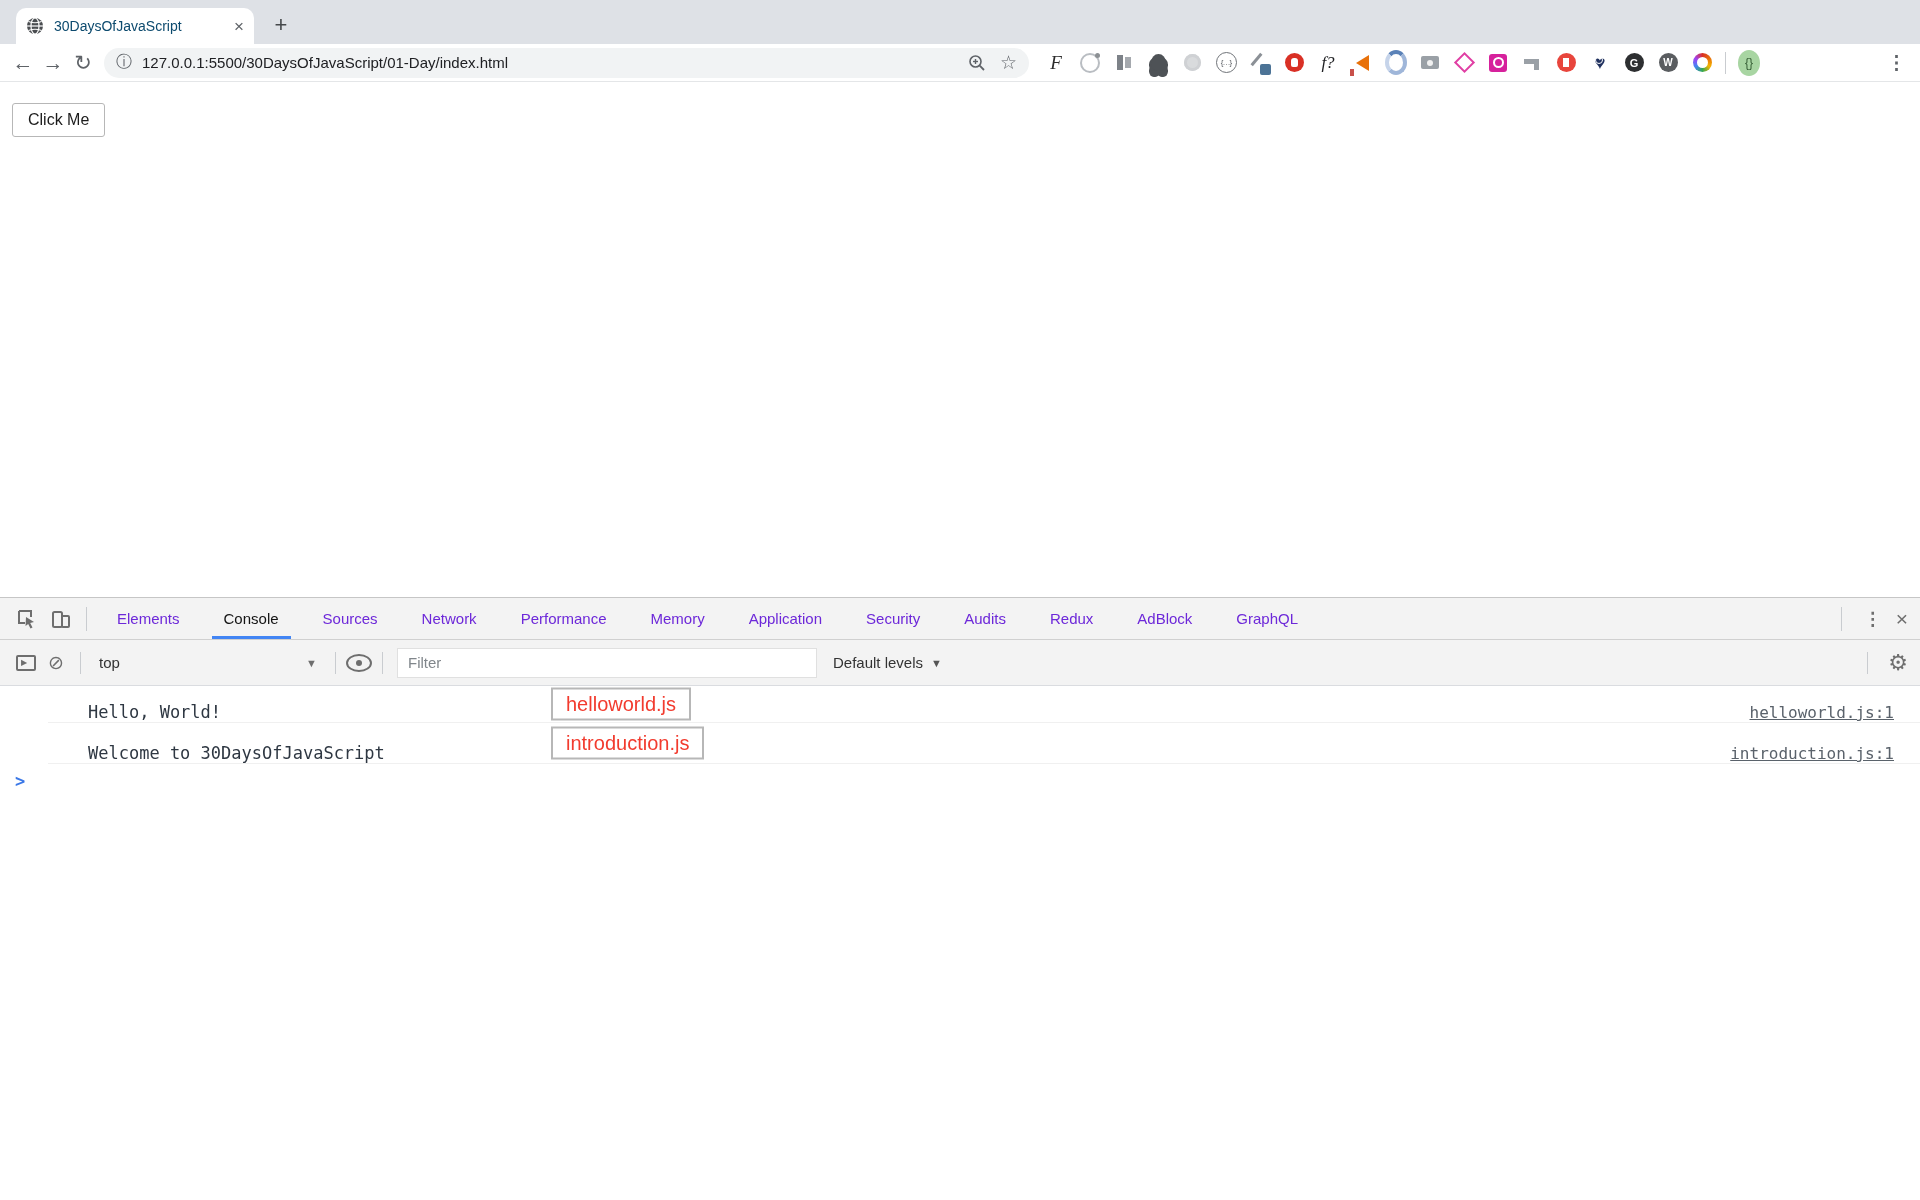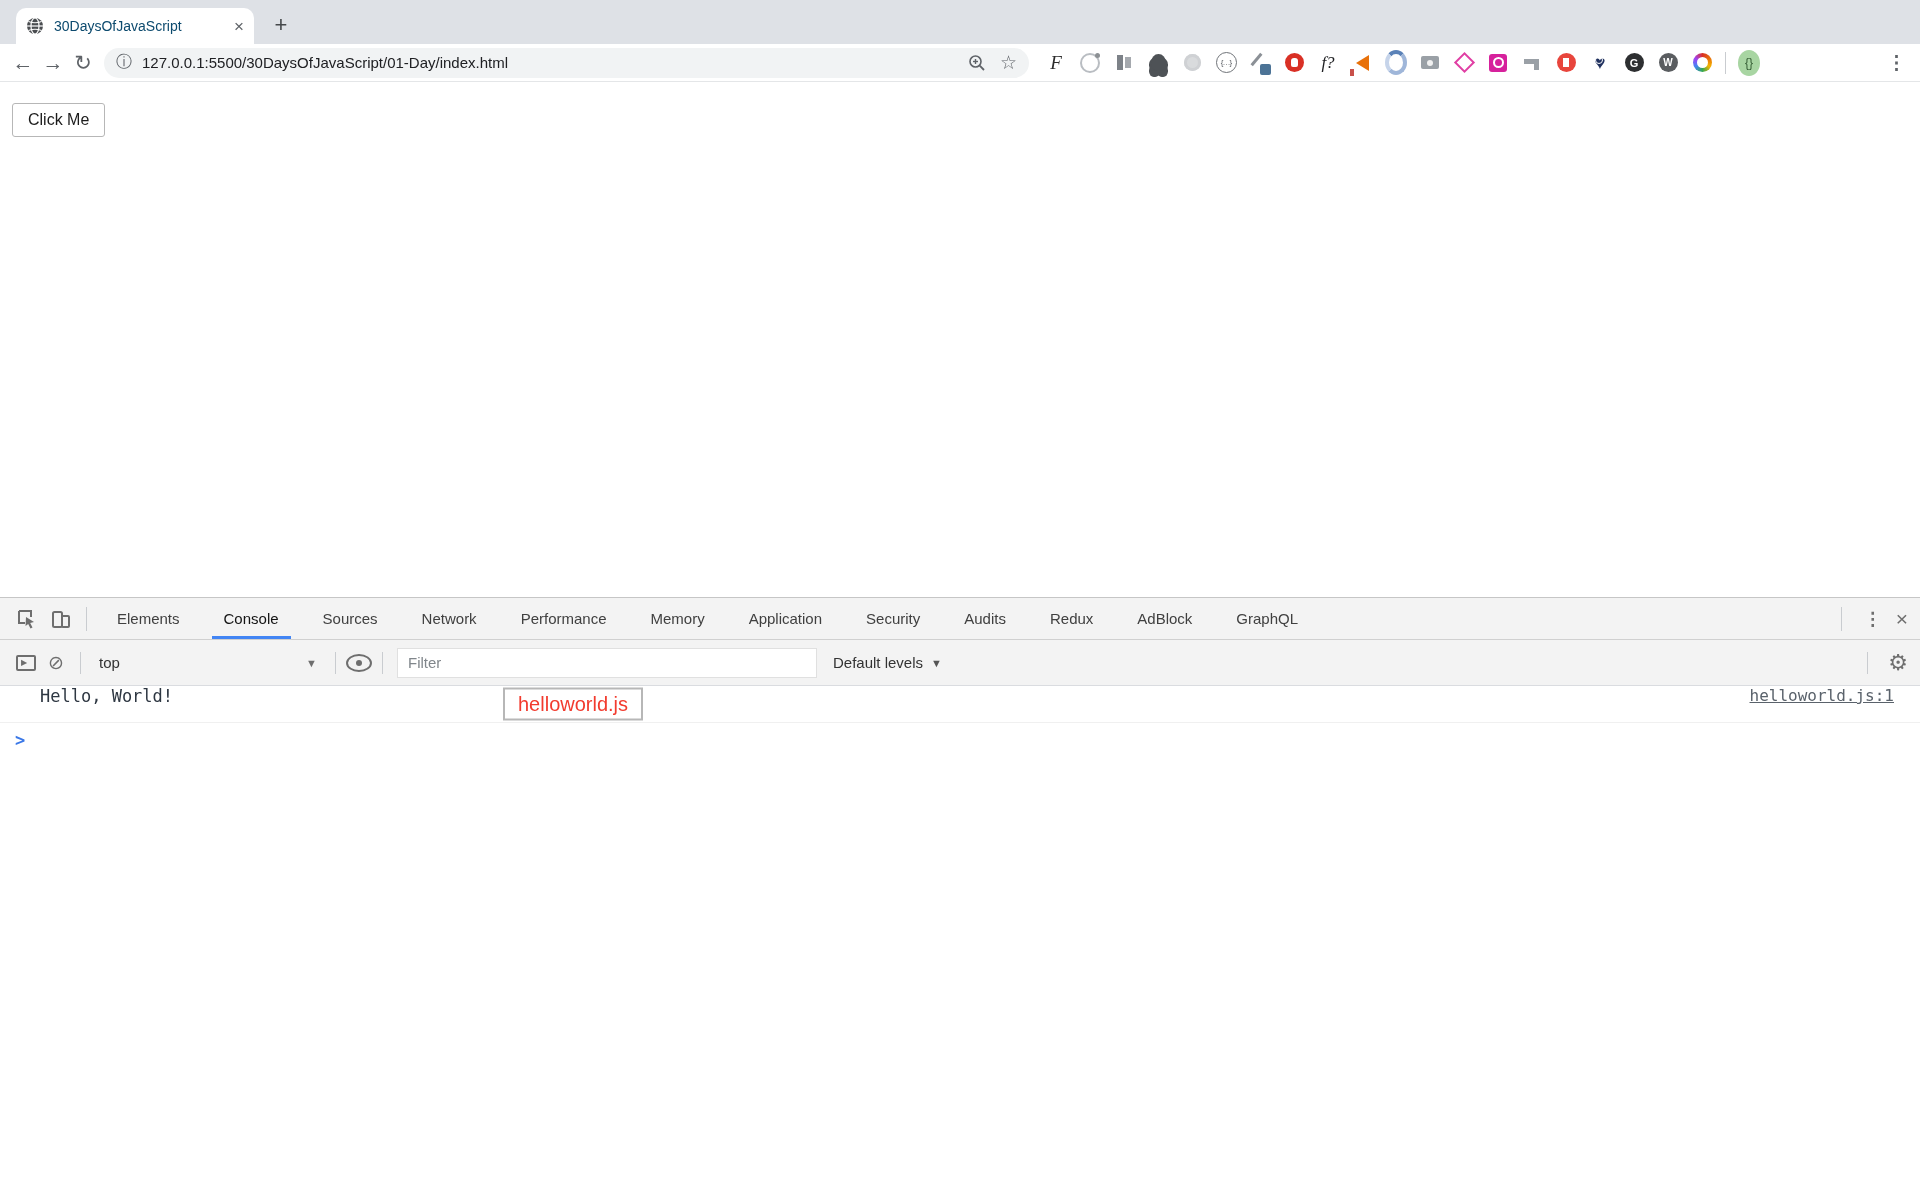--- a/index.html
+++ b/index.html
@@ -72,21 +72,21 @@
            border:1.5px solid #b7b7b7;border-radius:3px;font-size:16px;color:#1c1c1c;
            display:flex;align-items:center;font-family:"Liberation Sans",sans-serif;}
   .inline-box{position:absolute;left:144px;top:6px;width:290px;height:40px;border:2.5px solid #b4b4b4;
               display:flex;align-items:center;justify-content:center;font-size:22px;color:var(--red);}
 
   
   .devtools{position:absolute;top:597px;left:0;right:0;bottom:0;background:#fff;border-top:1px solid #c6c6c6;}
   .dt-tabs{height:41px;background:#f3f3f3;border-bottom:1px solid #d0d0d0;display:flex;align-items:stretch;padding-left:10px;}
   .dt-iconbtn{width:34px;display:flex;align-items:center;justify-content:center;color:#6e6e6e;}
   .dt-tabs .vsep{align-self:center;margin:0 8px;height:24px;}
-  .dt-tab{display:flex;align-items:center;padding:0 22px;font-size:15px;color:#404040;position:relative;white-space:nowrap;}
+  .dt-tab{display:flex;align-items:center;padding:0 22px;font-size:15px;color:#6d28d9;position:relative;white-space:nowrap;}
   .dt-tab.selected{color:#131313;}
   .dt-tab.selected::after{content:"";position:absolute;left:10px;right:10px;bottom:0;height:3px;background:var(--tab-underline);}
   .dt-tabs-right{margin-left:auto;display:flex;align-items:center;padding-right:12px;gap:14px;}
   .dt-kebab{font-size:18px;color:#6e6e6e;font-weight:bold;}
   .dt-close{font-size:21px;color:#6e6e6e;}
 
   .dt-toolbar{height:45px;background:#f3f3f3;border-bottom:1px solid #dadce0;display:flex;align-items:center;padding:0 12px;}
   .dt-toolbar .vsep{margin:0 10px;}
   .tool-glyph{font-size:19px;color:#6e6e6e;width:28px;text-align:center;}
   .sidebar-toggle{width:20px;height:16px;border:2px solid #6e6e6e;border-radius:2px;display:flex;align-items:center;
@@ -96,21 +96,21 @@
   .eye{width:22px;height:14px;border:2px solid #6e6e6e;border-radius:50%/50%;position:relative;display:flex;align-items:center;justify-content:center;}
   .eye::after{content:"";width:6px;height:6px;background:#6e6e6e;border-radius:50%;}
   .filter-input{width:420px;height:30px;border:1px solid #e0e0e0;background:#fff;font-size:15px;
                 padding:0 10px;box-sizing:border-box;font-family:"Liberation Sans",sans-serif;color:#202124;margin-left:4px;}
   .filter-input::placeholder{color:#80868b;}
   .levels{display:flex;align-items:center;font-size:15px;color:#333;margin-left:16px;}
   .levels .arrow{font-size:11px;color:#555;margin-left:8px;}
   .dt-toolbar-right{margin-left:auto;display:flex;align-items:center;gap:10px;}
   .gear{font-size:22px;color:#6e6e6e;}
 
-  .console-row{position:relative;height:36px;border-bottom:1px solid #f0f0f0;display:flex;align-items:flex-start;}
+  .console-row{position:relative;height:36px;border-bottom:1px solid #f0f0f0;display:flex;align-items:flex-end;margin-left:48px;}
   .console-row.r2{height:40px;}
   .msg-text{font-size:17px;color:#2e3742;margin-left:40px;}
   .console-badge{position:absolute;left:503px;top:50%;transform:translateY(-50%);border:2.5px solid var(--badge-border);
                  background:#fff;padding:3px 13px;font-size:20px;color:var(--red);white-space:nowrap;}
   .source-link{position:absolute;right:26px;font-size:16px;color:var(--link-gray);text-decoration:underline;}
   .prompt-row{display:flex;align-items:center;height:34px;}
   .prompt{margin-left:15px;font-size:17px;font-weight:bold;color:var(--prompt-blue);}
   svg{display:block;}
 </style>
 </head>
@@ -279,17 +279,22 @@
         <span class="vsep"></span>
         <span class="gear">⚙</span>
       </span>
     </div>
 
     <div class="console-row">
       <span class="msg-text mono">Hello, World!</span>
       <span class="console-badge">helloworld.js</span>
       <span class="source-link mono">helloworld.js:1</span>
     </div>
+    <div class="console-row r2">
+      <span class="msg-text mono">Welcome to 30DaysOfJavaScript</span>
+      <span class="console-badge">introduction.js</span>
+      <span class="source-link mono">introduction.js:1</span>
+    </div>
     <div class="prompt-row">
       <span class="prompt mono">&gt;</span>
     </div>
   </div>
 </div>
 
 </body></html>

